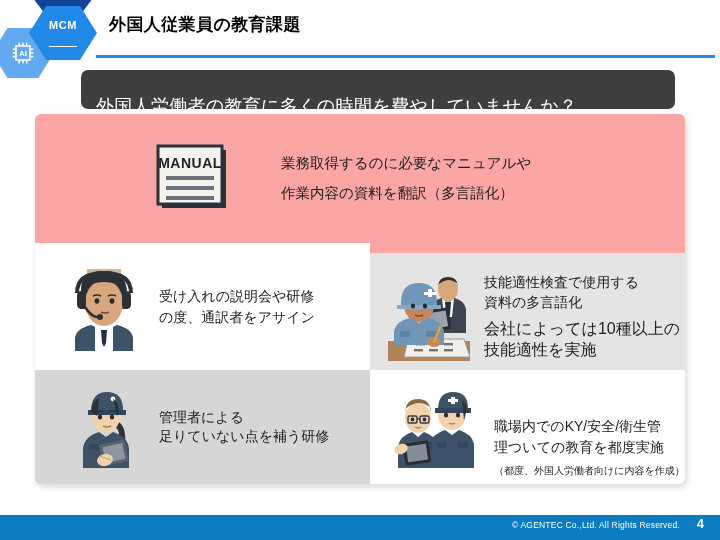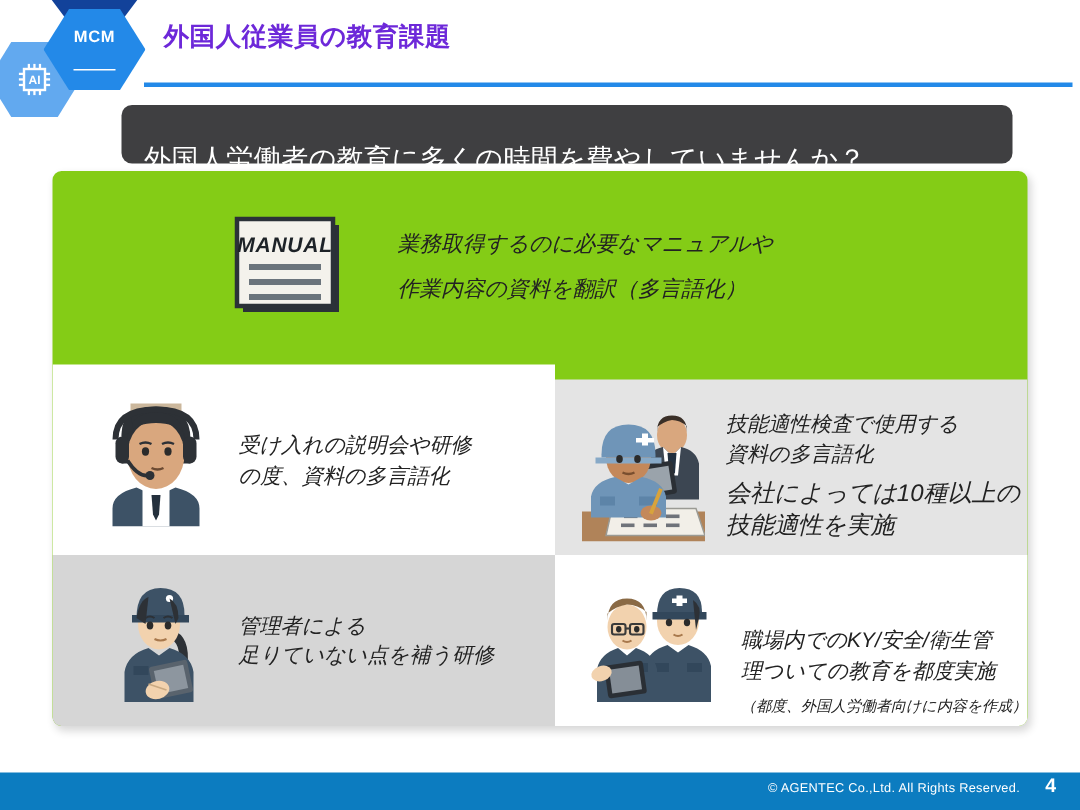--- a/index.html
+++ b/index.html
@@ -66,21 +66,21 @@
   }
   #chip-icon svg { display: block; }
 
   
   #page-title {
     position: absolute;
     left: 109px;
     top: 13px;
     font-size: 17px;
     font-weight: bold;
-    color: #6d28d9;
+    color: #000000;
     letter-spacing: .4px;
   }
   #header-rule {
     position: absolute;
     left: 96px;
     top: 55px;
     width: 619px;
     height: 3px;
     background: #2389e8;
   }
@@ -106,25 +106,24 @@
     margin-top: 33px;
   }
 
   
   #content-panel {
     position: absolute;
     left: 35px;
     top: 114px;
     width: 650px;
     height: 370px;
-    background: #84cc16;
+    background: #fca5a5;
     border-radius: 6px;
     box-shadow: 2px 3px 6px rgba(0,0,0,.16);
     overflow: hidden;
-    font-style: italic;
   }
 
   
   #manual-row {
     position: absolute;
     left: 0;
     top: 0;
     width: 650px;
     height: 129px;
     display: flex;
@@ -132,21 +131,21 @@
     padding-left: 118px;
     box-sizing: border-box;
   }
   #manual-icon {
     width: 88px;
     height: 70px;
     flex: none;
     position: relative;
   }
   #manual-text {
-    margin-left: 24px;
+    margin-left: 40px;
     font-size: 14.5px;
     color: #222;
     line-height: 2.05;
   }
 
   
   .cell {
     position: absolute;
     display: flex;
     align-items: center;
@@ -281,21 +280,21 @@
         <path d="M43 33 Q47 31 51 33" fill="none" stroke="#2d3136" stroke-width="1.6"></path>
         <path d="M36 49 Q40 51 44 49" fill="none" stroke="#6b4a32" stroke-width="1.6"></path>
         <path d="M10 88 L10 76 Q10 66 26 62 L39 68 L52 62 Q68 66 68 76 L68 88 Z" fill="#3d5266"></path>
         <path d="M30 62 L39 68 L48 62 L48 88 L30 88 Z" fill="#ffffff"></path>
         <path d="M36 67 L42 67 L41 80 L39 84 L37 80 Z" fill="#24303d"></path>
       </svg>
     </div>
     <div class="cell-body">
       <div class="cell-title">
         <div>受け入れの説明会や研修</div>
-        <div>の度、資料の多言語化</div>
+        <div>の度、通訳者をアサイン</div>
       </div>
     </div>
   </div>
 
   <div class="cell" id="cell-aptitude">
     <div class="cell-illus">
       <svg width="82" height="88" viewBox="0 0 82 88">
         <rect x="0" y="0" width="82" height="88" fill="#e4e4e4"></rect>
 
         <ellipse cx="60" cy="17" rx="10" ry="12" fill="#d9a77e"></ellipse>

